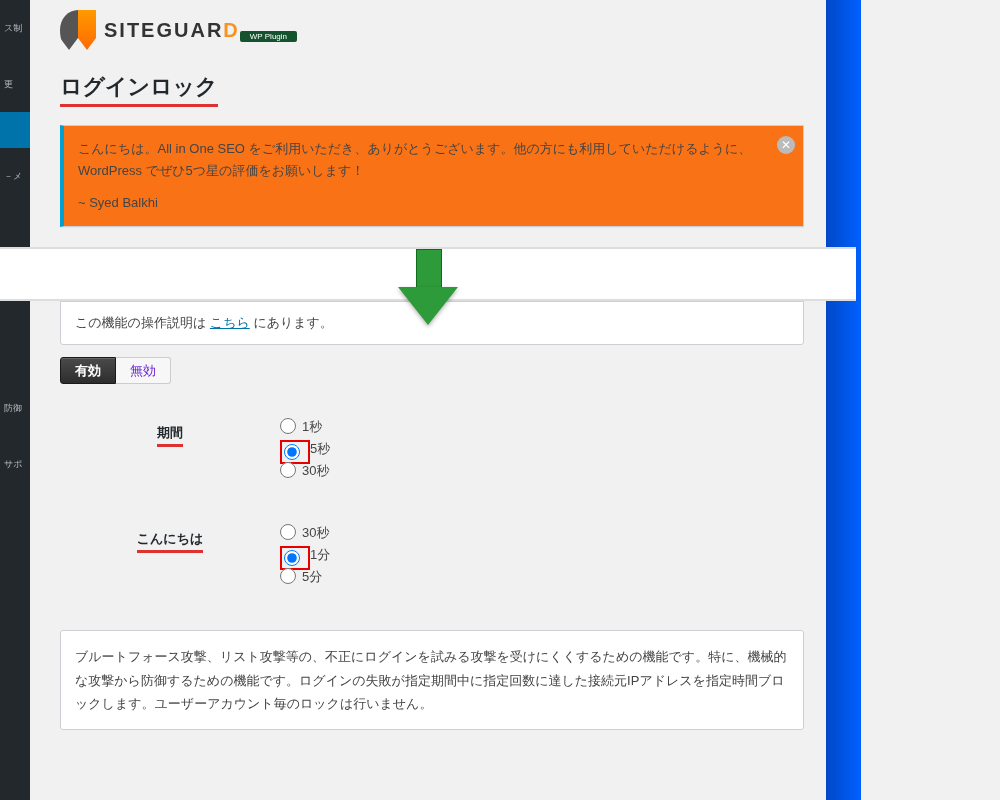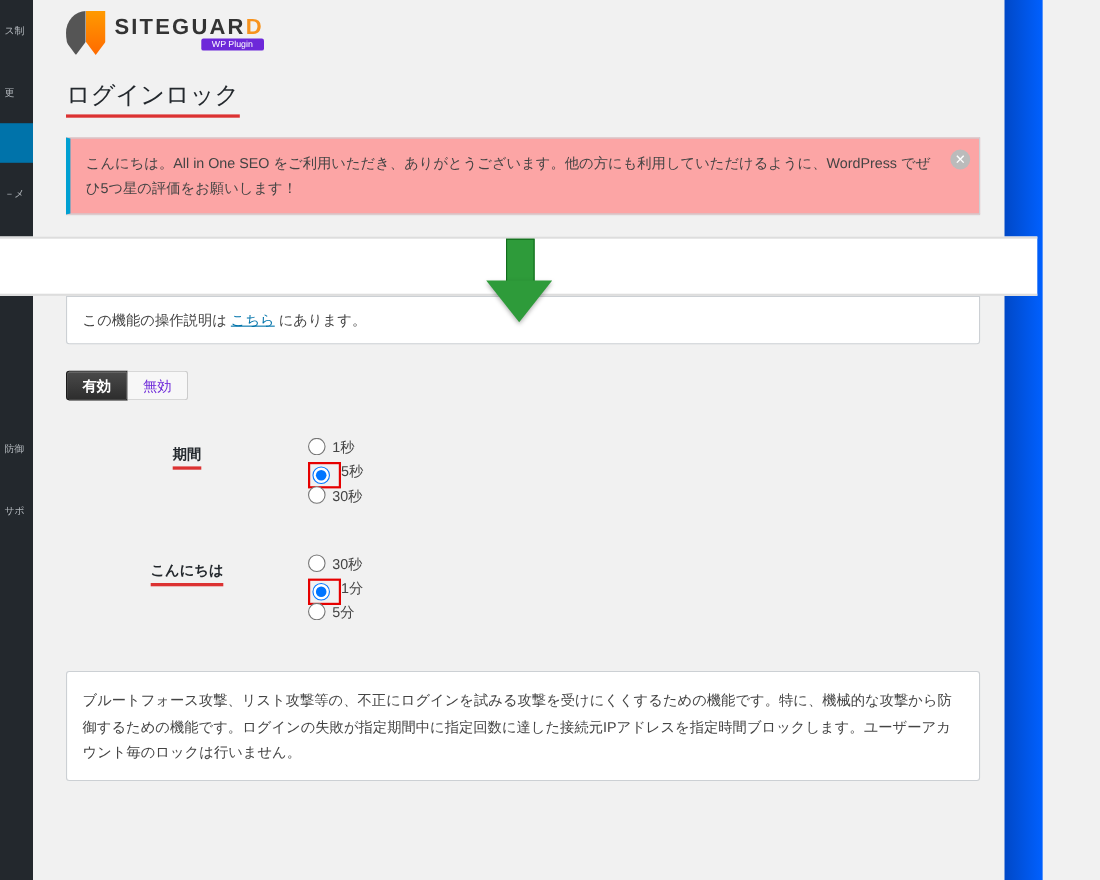--- a/index.html
+++ b/index.html
@@ -1,39 +1,39 @@
 <!DOCTYPE html>
 <html><head>
 <meta charset="utf-8">
 <style>
   html,body{margin:0;padding:0;font-family:"Hiragino Kaku Gothic Pro","Meiryo",sans-serif;font-size:13px;color:#444;background:#f1f1f1}
-  .page{position:relative;width:948px;height:800px;overflow:hidden}
+  .page{position:relative;width:861px;height:800px;overflow:hidden}
   .blue-edge{position:absolute;top:0;right:0;width:35px;height:100%;background:linear-gradient(to right,#0048c7,#0060ff)}
   .sidebar{position:absolute;left:0;top:0;width:30px;height:100%;background:#23282d;color:#eee}
   .side-item{font-size:9px;color:#b4b9be;padding:18px 3px 18px 4px;white-space:nowrap;overflow:hidden;line-height:20px}
   .side-item.active{background:#0073aa;color:#fff}
   .side-pointer{position:absolute;left:30px;top:262px;width:0;height:0;border-top:10px solid transparent;border-bottom:10px solid transparent;border-left:10px solid #0073aa}
   .main{position:absolute;left:30px;top:0;right:35px;bottom:0;background:#f1f1f1}
   .inner{padding:0 22px 20px 30px}
   .logo-row{display:flex;align-items:center;padding-top:10px}
   .logo-shield{width:36px;height:40px;position:relative;margin-right:8px}
   .shield-left{position:absolute;left:0;top:0;width:18px;height:40px;background:#555;border-radius:18px 0 0 10px/20px 0 0 20px;clip-path:polygon(0 0,100% 0,100% 70%,50% 100%,0 70%)}
   .shield-right{position:absolute;right:0;top:0;width:18px;height:40px;background:linear-gradient(#ff9a00,#ff6a00);clip-path:polygon(0 0,100% 0,100% 70%,50% 100%,0 70%)}
-  .logo-text{display:flex;flex-direction:column;align-items:flex-end}
+  .logo-text{display:flex;flex-direction:row;align-items:flex-end}
   .logo-main{font-size:20px;font-weight:700;letter-spacing:2px;color:#333}
   .logo-main .orange{color:#f7931e}
-  .logo-sub{font-size:8px;color:#fff;background:#6d28d9;padding:1px 10px;border-radius:2px;align-self:flex-end;margin-top:-2px}
-  h1.page-title{font-size:22px;font-weight:400;color:#23282d;margin:22px 0 6px;border-bottom:3px solid #dc3232;display:inline-block;padding-bottom:2px}
-  .notice{background:#fca5a5;border:1px solid #ccd0d4;border-left:4px solid #00a0d2;padding:12px 34px 12px 14px;margin-top:12px;line-height:1.7;position:relative;box-shadow:0 1px 1px rgba(0,0,0,.04)}
+  .logo-sub{font-size:8px;color:#fff;background:#14532d;padding:1px 10px;border-radius:2px;align-self:flex-end;margin-top:-2px}
+  h1.page-title{font-size:22px;font-weight:700;color:#23282d;margin:22px 0 6px;border-bottom:3px solid #dc3232;display:inline-block;padding-bottom:2px}
+  .notice{background:#f97316;border:1px solid #ccd0d4;border-left:4px solid #00a0d2;padding:12px 34px 12px 14px;margin-top:12px;line-height:1.7;position:relative;box-shadow:0 1px 1px rgba(0,0,0,.04)}
   .notice .close{position:absolute;right:8px;top:10px;width:18px;height:18px;border-radius:50%;background:#bbb;color:#fff;display:flex;align-items:center;justify-content:center;font-size:12px;cursor:pointer}
   .gap-strip{position:relative;height:50px;margin:0 -30px 0 -30px;background:#fff;border-top:2px solid #ddd;border-bottom:2px solid #ddd}
   .arrow-wrap{position:absolute;left:50%;top:0;transform:translateX(-50%);width:60px;height:90px;z-index:5}
   .arrow-stem{position:absolute;left:18px;top:0;width:24px;height:40px;background:#2e9b3a;border:1px solid #116b1c}
   .arrow-head{position:absolute;left:0;top:38px;width:0;height:0;border-left:30px solid transparent;border-right:30px solid transparent;border-top:38px solid #2e9b3a;filter:drop-shadow(0 2px 2px rgba(0,0,0,.3))}
-  .help-box{background:#fff;border:1px solid #ccd0d4;padding:12px 14px;margin:0 0 24px;border-radius:0 0 3px 3px}
+  .help-box{background:#fff;border:1px solid #ccd0d4;padding:12px 14px;margin:0 0 12px;border-radius:0 0 3px 3px}
   .help-box a{color:#0073aa;text-decoration:underline}
   .toggle-row{display:flex;align-items:flex-end;margin:6px 0 34px}
   .btn{display:inline-block;padding:6px 14px;font-size:13px;border:1px solid #ccc;border-radius:3px;background:#f7f7f7;color:#6d28d9;cursor:pointer;line-height:1}
   .btn-dark{background:linear-gradient(#4a4a4a,#2d2d2d);color:#fff;border-color:#1a1a1a;font-weight:700;box-shadow:inset 0 1px 0 rgba(255,255,255,.15)}
   .toggle-row .btn{border-radius:3px 0 0 3px}
   .toggle-row .btn+.btn{border-radius:0 3px 3px 0;border-left:none}
   table.form{width:100%;border-collapse:collapse}
   table.form th{width:220px;text-align:center;vertical-align:top;padding:6px 0 40px;font-weight:700;color:#23282d}
   table.form td{vertical-align:top;padding:0 0 40px}
   .th-label{display:inline-block;border-bottom:3px solid #dc3232;padding-bottom:2px}
@@ -71,20 +71,21 @@
             <span>SITEGUAR</span><span class="orange">D</span>
           </div>
           <div class="logo-sub">WP Plugin</div>
         </div>
       </div>
 
       <h1 class="page-title">ログインロック</h1>
 
       <div class="notice">
         <div>こんにちは。All in One SEO をご利用いただき、ありがとうございます。他の方にも利用していただけるように、WordPress でぜひ5つ星の評価をお願いします！</div>
+        <div style="margin-top:10px">~ Syed Balkhi</div>
         <div class="close">✕</div>
       </div>
     </div>
 
     <div class="gap-strip">
       <div class="arrow-wrap">
         <div class="arrow-stem"></div>
           <div class="arrow-head"></div>
       </div>
     </div>

